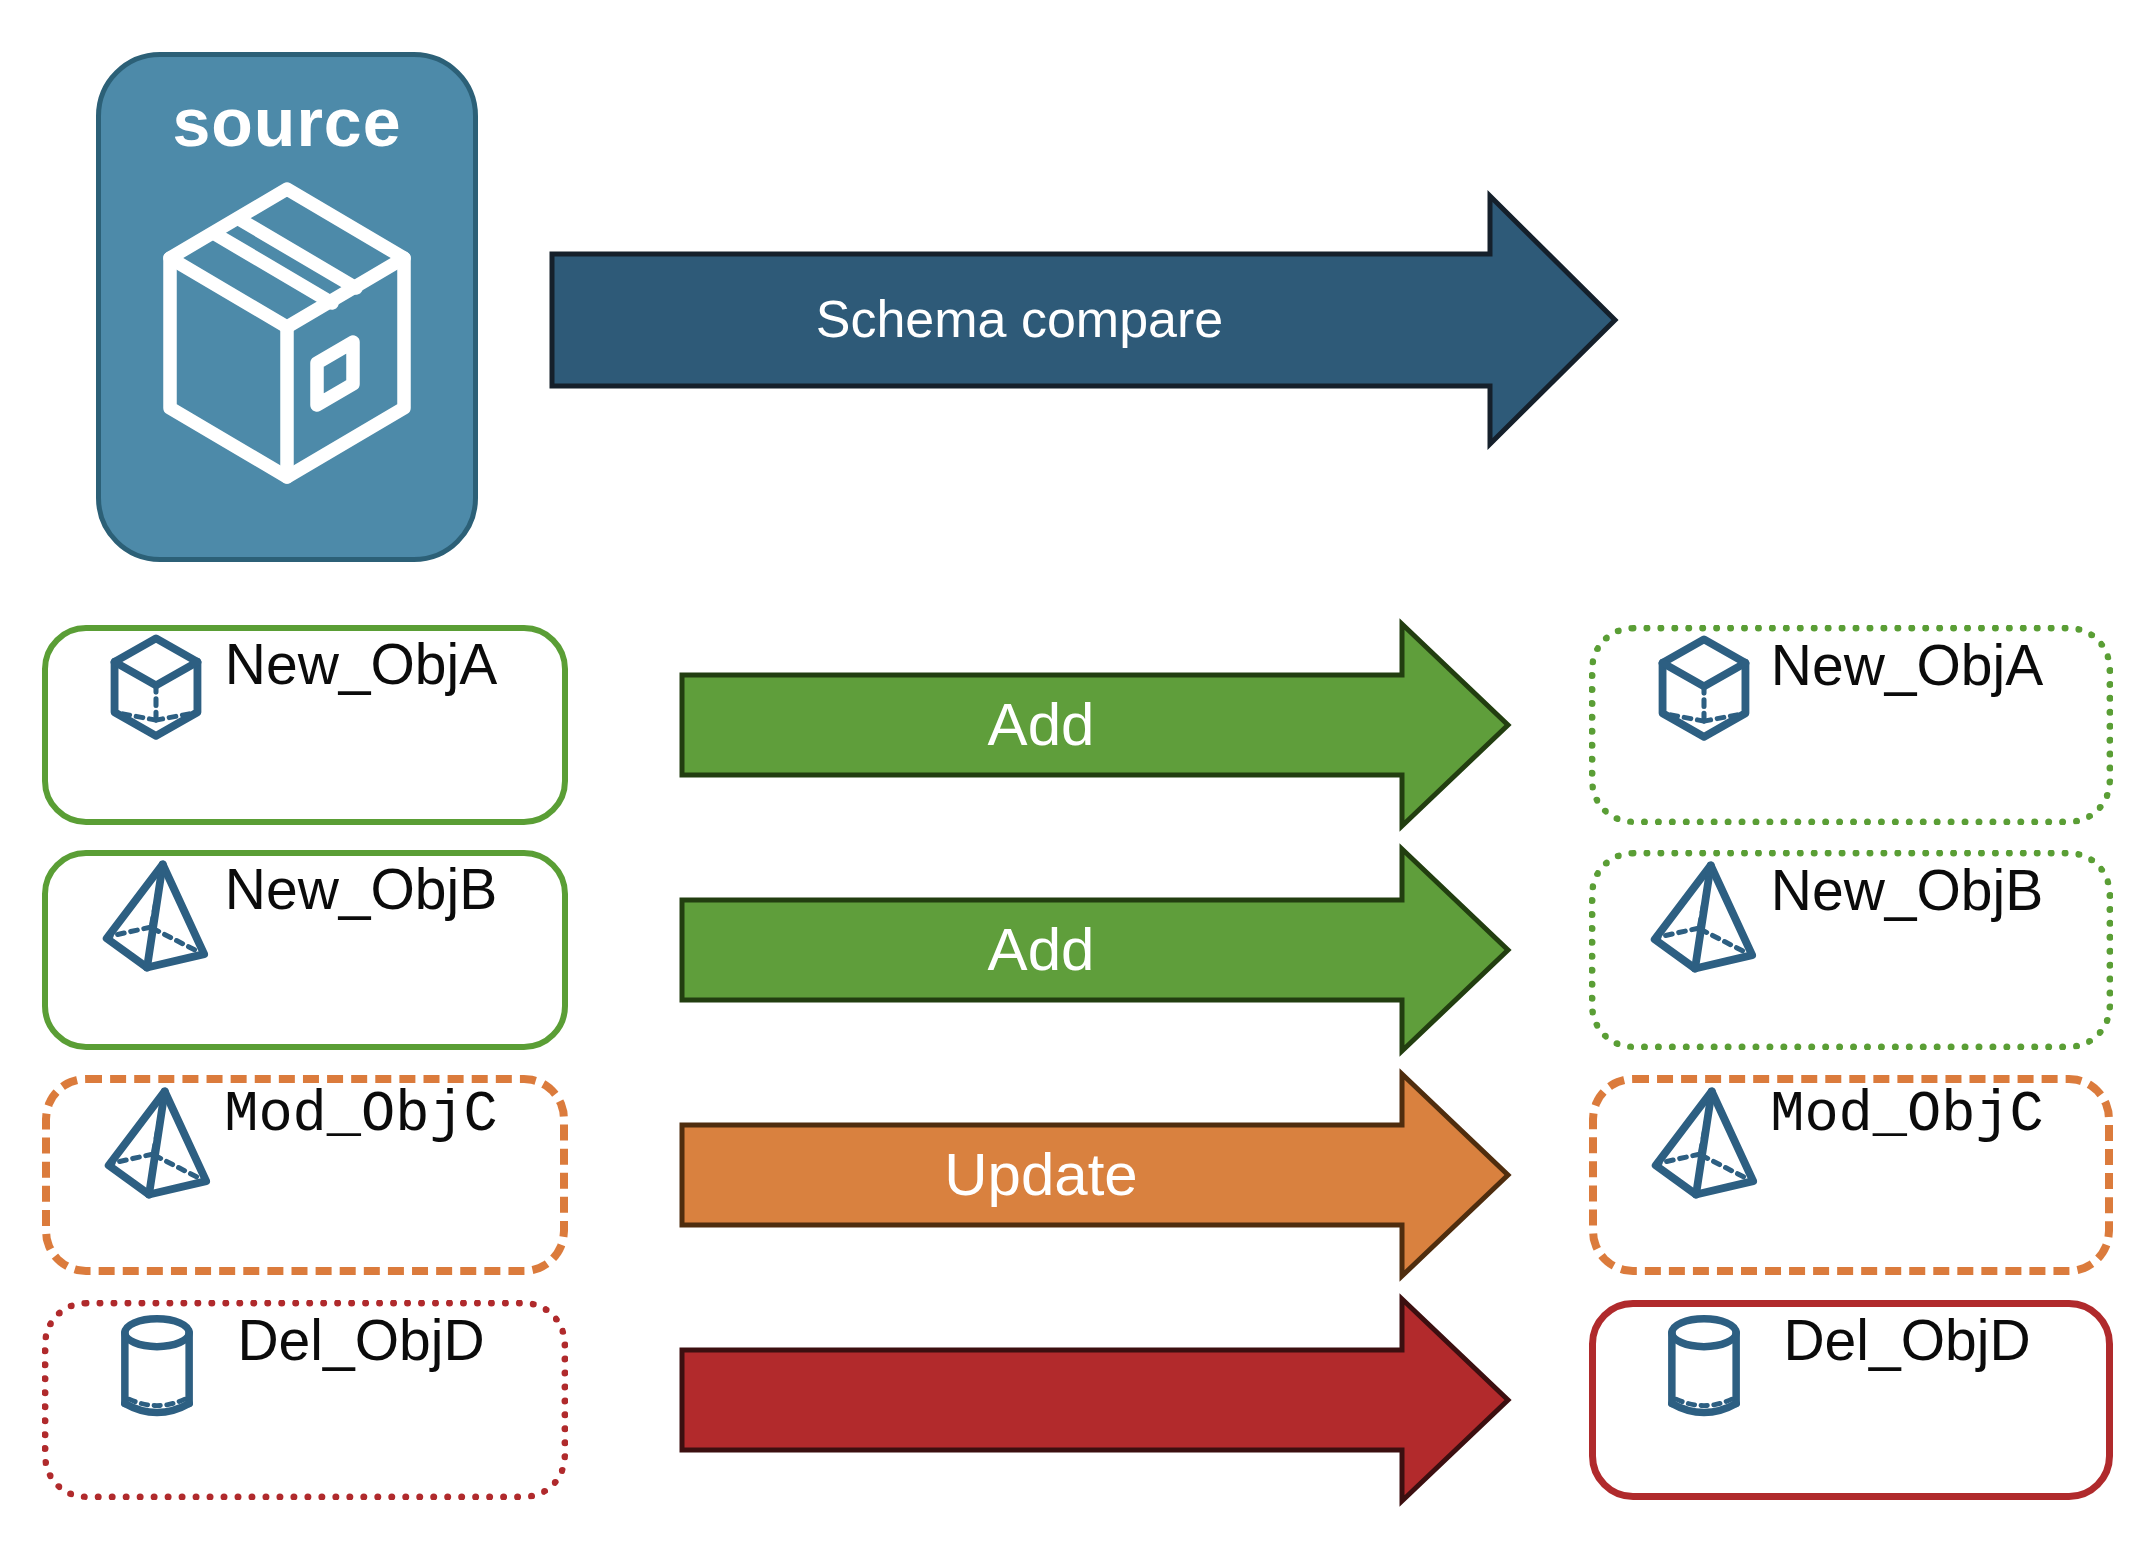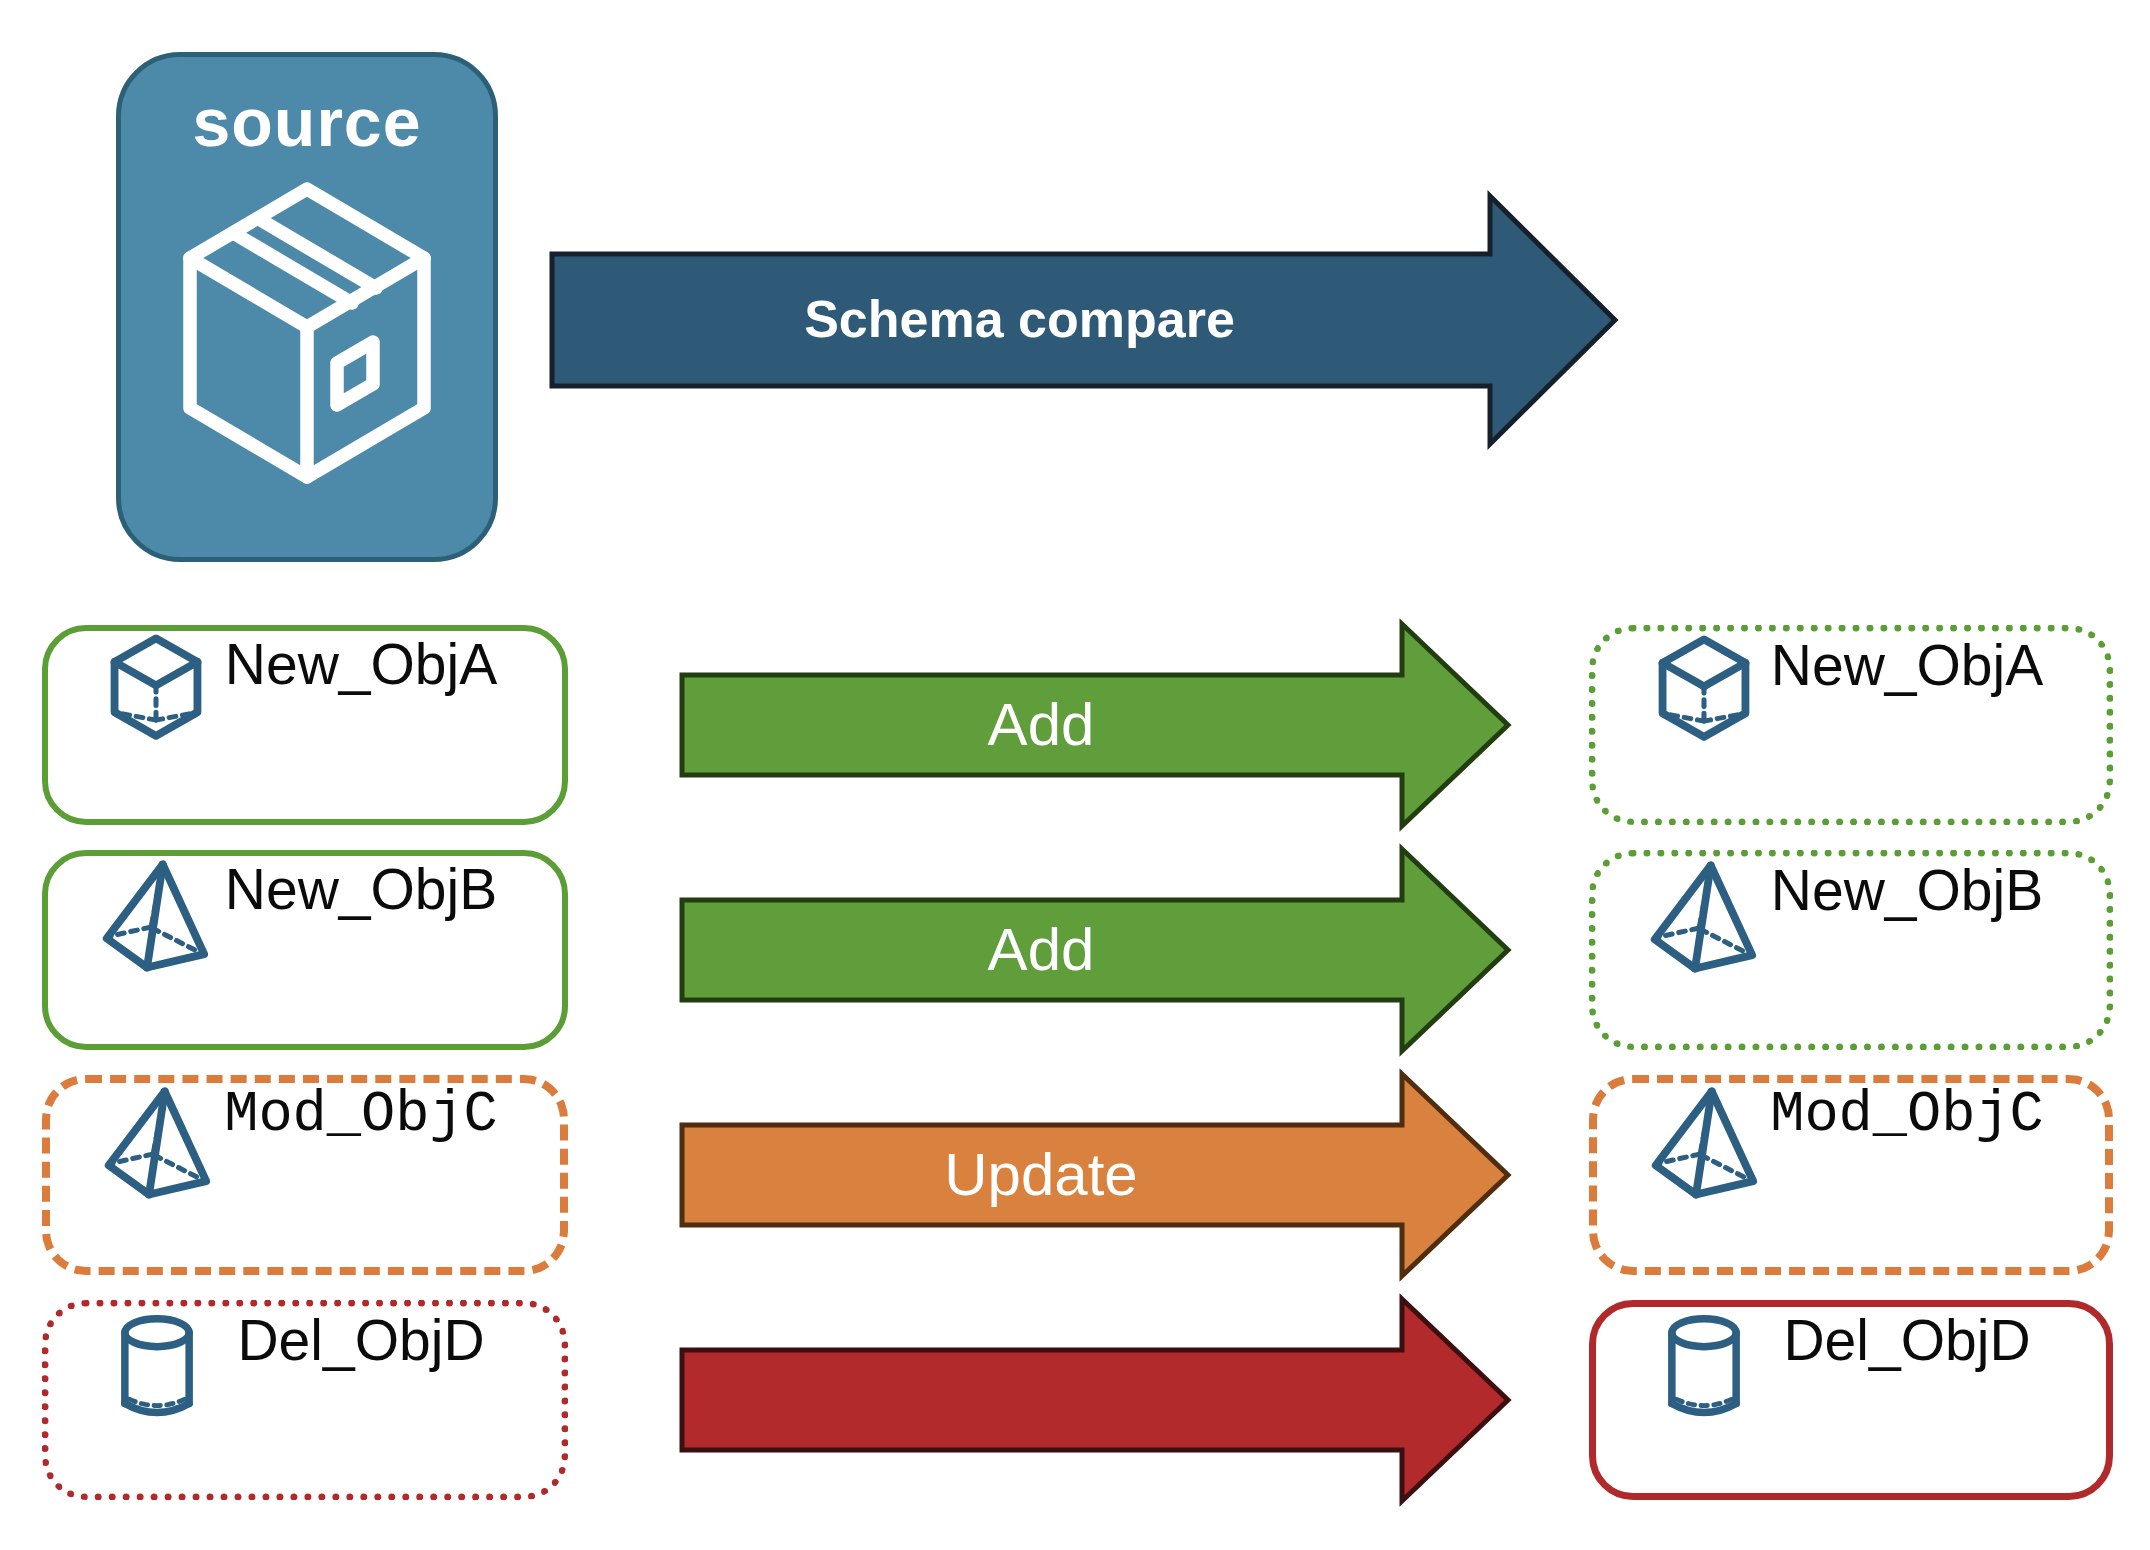--- a/index.html
+++ b/index.html
@@ -11,21 +11,21 @@
     overflow:hidden;
   }
   
   .panel{
     position:absolute;
     box-sizing:border-box;
     background:var(--panel-fill);
     border:5px solid var(--panel-border);
     border-radius:64px;
   }
-  .panel.source{left:116px;top:52px;width:382px;height:510px;}
+  .panel.source{left:96px;top:52px;width:382px;height:510px;}
   .panel.target{left:1656px;top:52px;width:390px;height:510px;}
   .panel-title{
     margin-top:26px;
     text-align:center;
     color:var(--text-on-fill);
     font-size:68px;
     font-weight:700;
     letter-spacing:1px;
   }
   .panel-icon{display:block;margin:0 auto;}
@@ -35,21 +35,21 @@
   
   .arrow-svg{position:absolute;overflow:visible;}
   .arrow-label{
     position:absolute;
     text-align:center;
     color:var(--text-on-fill);
     pointer-events:none;
   }
   .main-arrow-label{
     left:549px;top:254px;width:941px;height:131px;
-    line-height:131px;font-size:52px;font-weight:bold;
+    line-height:131px;font-size:52px;
   }
   .row-arrow-label{
     left:680px;width:722px;height:100px;
     line-height:100px;font-size:60px;
   }
   .fill-navy{fill:var(--navy-fill);stroke:var(--navy-stroke);}
   .fill-green{fill:var(--green-fill);stroke:var(--green-stroke);}
   .fill-orange{fill:var(--orange-fill);stroke:var(--orange-stroke);}
   .fill-red{fill:var(--red-fill);stroke:var(--red-stroke);}
 

